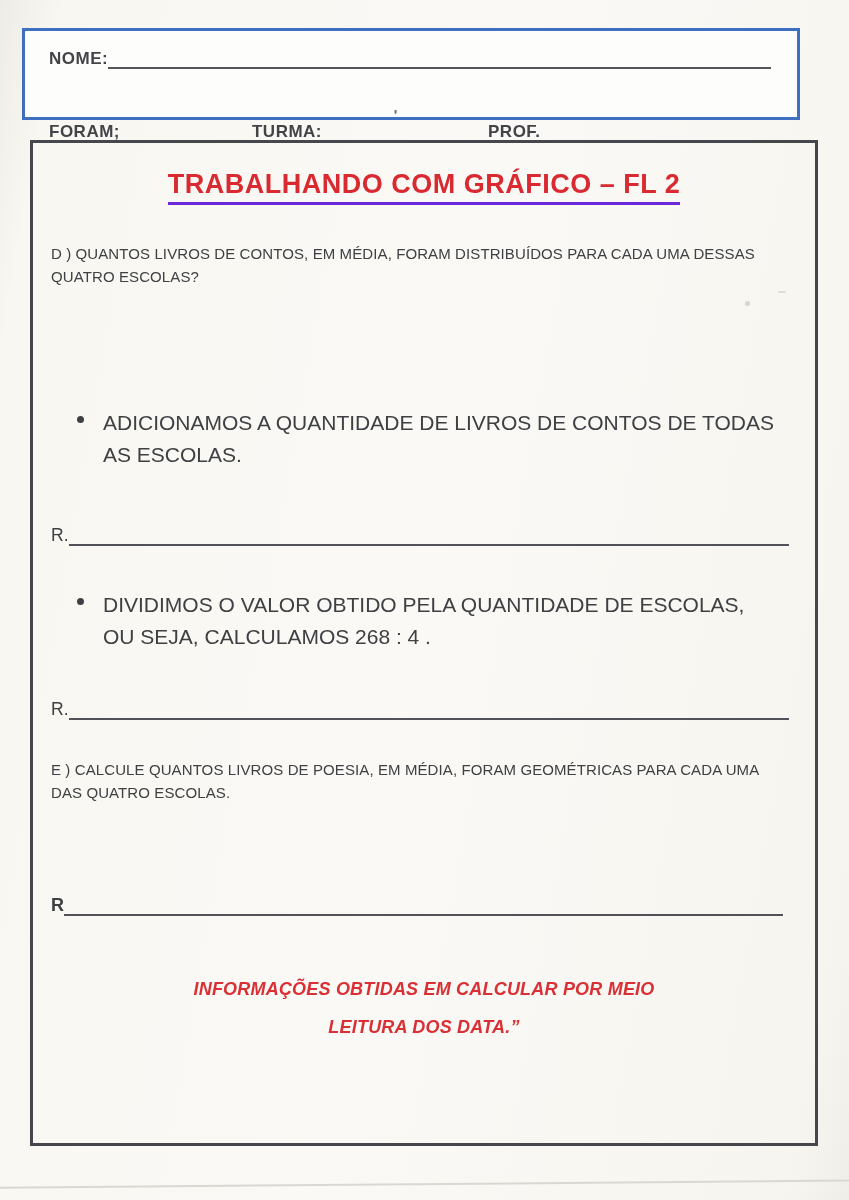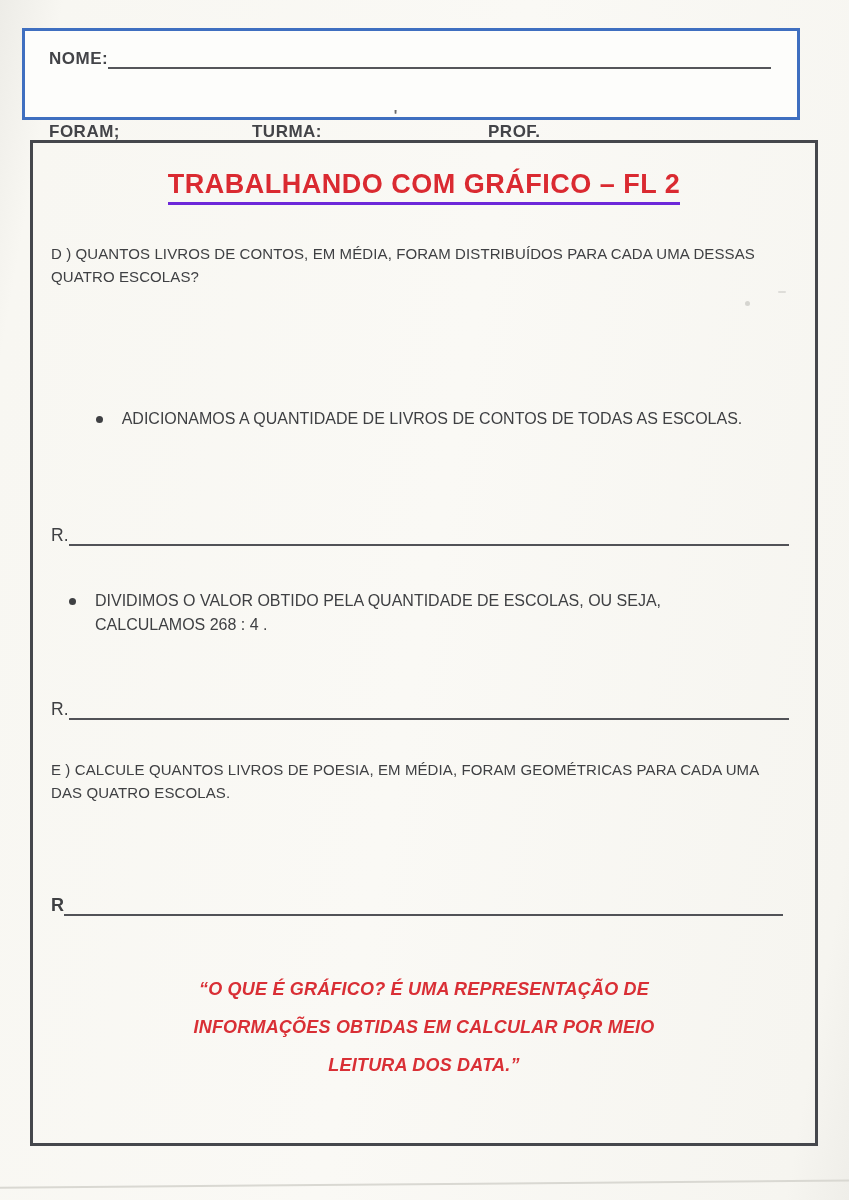--- a/index.html
+++ b/index.html
@@ -83,24 +83,24 @@
     line-height: 1.52;
     letter-spacing: 0.1px;
     color: #3f4043;
   }
   .para.q-d   { top: 100px; }
   .para.intro { top: 186px; }
   .para.q-e   { top: 616px; }
 
   .bullet-item {
     position: absolute;
-    left: 36px;
+    left: 44px;
     width: 700px;
     display: flex;
-    font-size: 16px;
+    font-size: 21px;
     line-height: 1.5;
     color: #3f4043;
     justify-content: center;
   }
   .bullet-item.b1 { top: 264px; }
   .bullet-item.b2 { top: 446px; }
   .bullet-dot {
     width: 7px; height: 7px;
     border-radius: 50%;
     background: #3f4043;
@@ -204,21 +204,20 @@
   </div>
 
   <p class="para q-e">E ) CALCULE QUANTOS LIVROS DE POESIA, EM MÉDIA, FORAM GEOMÉTRICAS PARA CADA UMA DAS QUATRO ESCOLAS.</p>
 
   <div class="answer-row r3">
     <span class="r-lbl">R</span>
     <span class="ans-line"></span>
   </div>
 
   <div class="quote-block">
-    <div class="quote-line">“O QUE É GRÁFICO? É UMA REPRESENTAÇÃO DE</div>
     <div class="quote-line">INFORMAÇÕES OBTIDAS EM CALCULAR POR MEIO</div>
     <div class="quote-line">LEITURA DOS DATA.”</div>
   </div>
 
   <span class="speck s1"></span>
   <span class="speck s2"></span>
 </div>
 
 <div class="scan-edge"></div>
 

